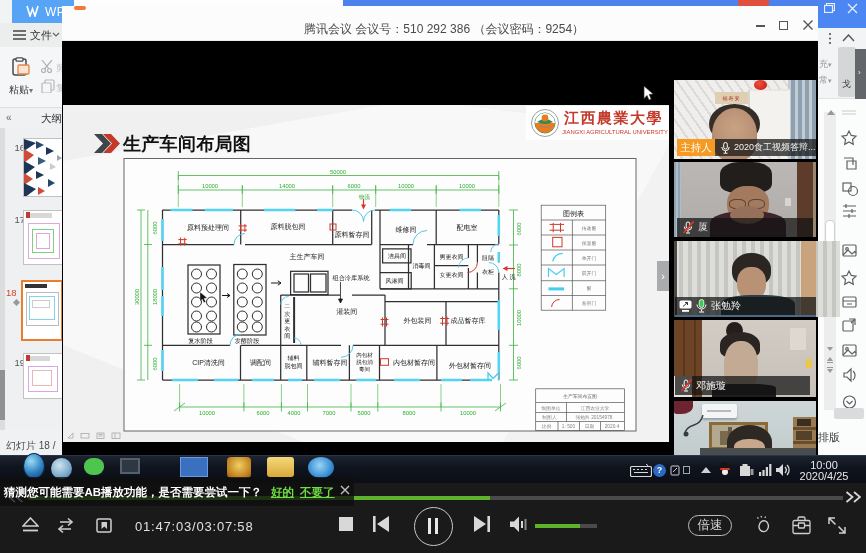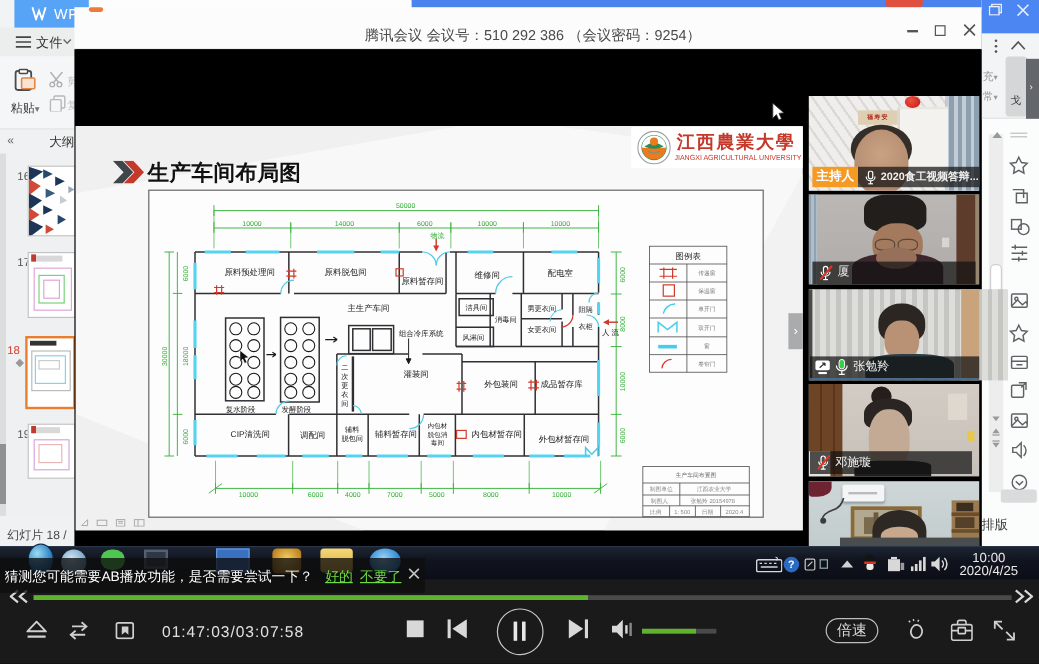--- a/index.html
+++ b/index.html
@@ -477,21 +477,21 @@
         <path d="M48 1 v5.5"></path>
       </svg>
 </div>
 
 <svg class="abs" style="left:643px;top:86px" width="12" height="16" viewBox="0 0 12 16">
       <path d="M1 0 l0 12.5 l3 -3 l2 4.5 l2.2 -1.1 l-2 -4.4 l4 -0.5 z" fill="#fff" stroke="#333" stroke-width="0.7"></path>
     </svg>
 
 <div class="abs" style="left:657px;top:261px;width:12px;height:30px;background:#a9abad;color:#fff;font-size:11px;text-align:center;line-height:30px;">›</div>
 
-<div class="abs" style="left:674px;top:80px;width:142px;height:78.5px;overflow:hidden;background:repeating-linear-gradient(55deg,#efeeec 0 6px,#dcdad6 6px 8px);font-weight:bold;">
+<div class="abs" style="left:674px;top:80px;width:142px;height:78.5px;overflow:hidden;background:repeating-linear-gradient(55deg,#efeeec 0 6px,#dcdad6 6px 8px);">
 
   <div class="abs" style="left:114px;top:0;width:28px;height:78.5px;background:repeating-linear-gradient(90deg,#c3ccd4 0 3px,#8da0b0 3px 7px);"></div>
 
   <div class="abs" style="left:74px;top:9px;width:42px;height:60px;background:#f3f2ee;border-left:2px solid #d8d6d0;border-top:2px solid #e8e6e0;"></div>
 
   <div class="abs" style="left:80px;top:0;width:13px;height:10px;border-radius:50%;background:radial-gradient(circle at 40% 35%,#f05040,#c01810);"></div>
 
   <div class="abs" style="left:41px;top:12px;width:33px;height:12px;background:#decfb2;color:#b03020;font-size:5px;line-height:12px;text-align:center;letter-spacing:1px;">福寿安</div>
 
   <div class="abs" style="left:35px;top:24px;width:51px;height:40px;border-radius:50%;background:#342d28;"></div>
@@ -754,21 +754,21 @@
 <svg class="abs" style="left:792px;top:515px" width="19" height="20" viewBox="0 0 19 20" fill="none" stroke="#cfcfcf" stroke-width="1.3">
   <rect x="1" y="5.5" width="17" height="13" rx="1.5"></rect>
   <path d="M6 5.5 v-2 a1.5 1.5 0 0 1 1.5-1.5 h4 a1.5 1.5 0 0 1 1.5 1.5 v2 M1 10.5 h5.5 M12.5 10.5 h5.5"></path>
   <rect x="6.5" y="8" width="6" height="5" rx="0.5"></rect>
 </svg>
 
 <svg class="abs" style="left:827px;top:516px" width="20" height="19" viewBox="0 0 20 19" fill="none" stroke="#cfcfcf" stroke-width="1.5">
   <path d="M2 8 V2 h6 M2 2 l6.5 6.5 M18 11 v6 h-6 M18 17 l-6.5-6.5"></path>
 </svg>
 
-<div class="abs" style="left:0;top:465px;width:354px;height:28.5px;background:rgba(14,14,14,0.78);">
+<div class="abs" style="left:0;top:477px;width:354px;height:28.5px;background:rgba(14,14,14,0.78);font-weight:bold;">
   <span class="abs" style="left:4px;top:8px;font-size:11.5px;color:#fff;white-space:nowrap;">猜测您可能需要AB播放功能，是否需要尝试一下？</span>
   <span class="abs" style="left:271px;top:8px;font-size:11.5px;color:#6edc43;text-decoration:underline;">好的</span>
   <span class="abs" style="left:300px;top:8px;font-size:11.5px;color:#6edc43;text-decoration:underline;">不要了</span>
   <svg class="abs" style="left:340px;top:8px" width="10" height="10" viewBox="0 0 10 10">
         <path d="M1 1 L9 9 M9 1 L1 9" stroke="#c0c0c0" stroke-width="1.4"></path>
       </svg>
 </div>
 
 </div>
 

